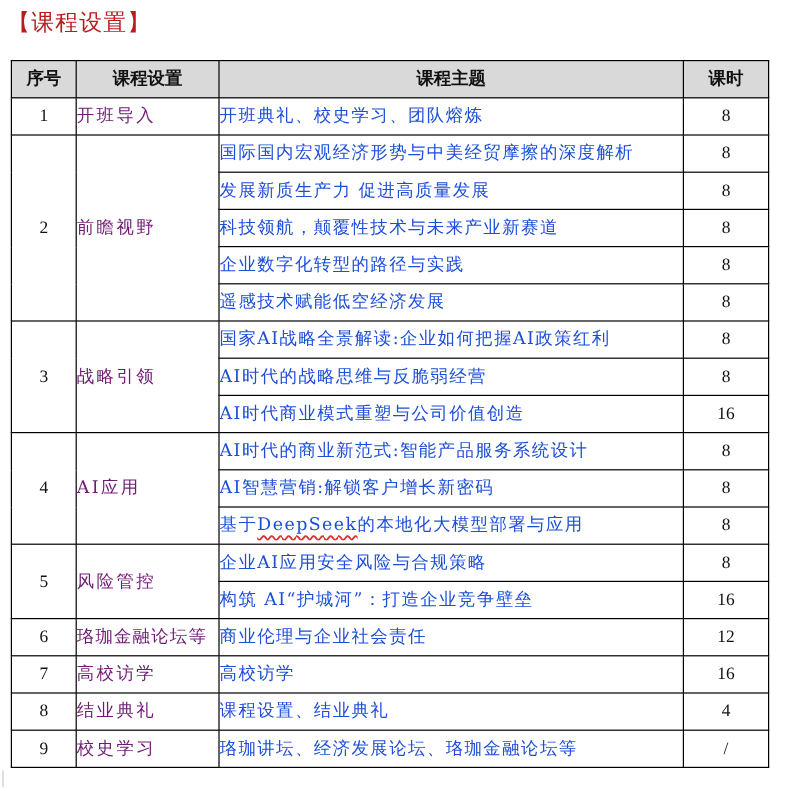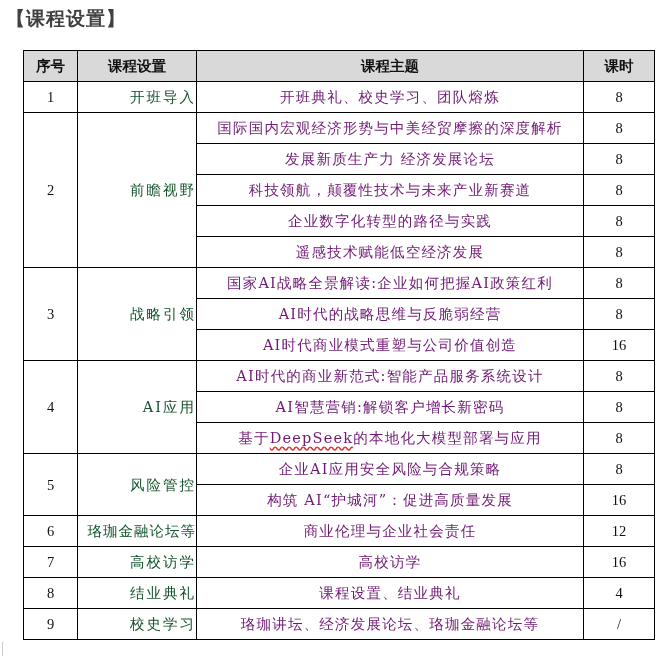--- a/index.html
+++ b/index.html
@@ -1,24 +1,24 @@
 <!DOCTYPE html>
 <html><head>
   <meta charset="utf-8">
   <style>
     html, body { margin: 0; padding: 0; background: #ffffff; }
     body { width: 671px; height: 659px; position: relative; overflow: hidden;
            font-family: "DejaVu Serif", "Liberation Serif", serif; color: #111; }
-    .title { position: absolute; left: 6px; top: 6px; font-size: 19px; font-weight: bold; letter-spacing: 1px; color: #404040; }
-    table.course { position: absolute; left: 23px; top: 50px; width: 631px; border-collapse: collapse; table-layout: fixed; }
+    .title { position: absolute; left: 6px; top: 6px; font-size: 19px; font-weight: normal; letter-spacing: 1px; color: #b91c1c; }
+    table.course { position: absolute; left: 9px; top: 50px; width: 631px; border-collapse: collapse; table-layout: fixed; }
     table.course td, table.course th { border: 1.5px solid #000; padding: 0; height: 30px; font-size: 14.5px; line-height: 30px; }
     table.course th { background: #d9d9d9; font-weight: bold; text-align: center; height: 30px; }
     col.c1 { width: 54px; } col.c2 { width: 119px; } col.c3 { width: 387px; } col.c4 { width: 71px; }
-    td.topic { text-align: center; padding-left: 7px; letter-spacing: 1.2px; white-space: nowrap; overflow: hidden; color: #701a75; }
-    td.module { text-align: right; letter-spacing: 2px; color: #14532d; }
+    td.topic { text-align: left; padding-left: 7px; letter-spacing: 1.2px; white-space: nowrap; overflow: hidden; color: #1d4ed8; }
+    td.module { text-align: left; letter-spacing: 2px; color: #701a75; }
     td.num { text-align: center; font-family: "Liberation Serif", serif; font-size: 16px; }
     .squiggle { text-decoration: underline wavy #d33; text-underline-offset: 3px; margin-top: 16px; }
     .cursor-mark { position: absolute; left: 2px; top: 642px; width: 1px; height: 14px; background: #ccc; }
   </style>
 </head>
 <body>
 
 <div class="title">【课程设置】</div>
 
 <table class="course">
@@ -45,21 +45,21 @@
       <td class="num">8</td>
     </tr>
 
     <tr>
       <td class="num" rowspan="5">2</td>
       <td class="module" rowspan="5">前瞻视野</td>
       <td class="topic">国际国内宏观经济形势与中美经贸摩擦的深度解析</td>
       <td class="num">8</td>
     </tr>
     <tr>
-      <td class="topic">发展新质生产力 经济发展论坛</td>
+      <td class="topic">发展新质生产力 促进高质量发展</td>
       <td class="num">8</td>
     </tr>
     <tr>
       <td class="topic">科技领航，颠覆性技术与未来产业新赛道</td>
       <td class="num">8</td>
     </tr>
     <tr>
       <td class="topic">企业数字化转型的路径与实践</td>
       <td class="num">8</td>
     </tr>
@@ -98,21 +98,21 @@
       <td class="num">8</td>
     </tr>
 
     <tr>
       <td class="num" rowspan="2">5</td>
       <td class="module" rowspan="2">风险管控</td>
       <td class="topic">企业AI应用安全风险与合规策略</td>
       <td class="num">8</td>
     </tr>
     <tr>
-      <td class="topic">构筑 AI“护城河”：促进高质量发展</td>
+      <td class="topic">构筑 AI“护城河”：打造企业竞争壁垒</td>
       <td class="num">16</td>
     </tr>
 
     <tr>
       <td class="num">6</td>
       <td class="module" style="letter-spacing:1px">珞珈金融论坛等</td>
       <td class="topic">商业伦理与企业社会责任</td>
       <td class="num">12</td>
     </tr>
 

